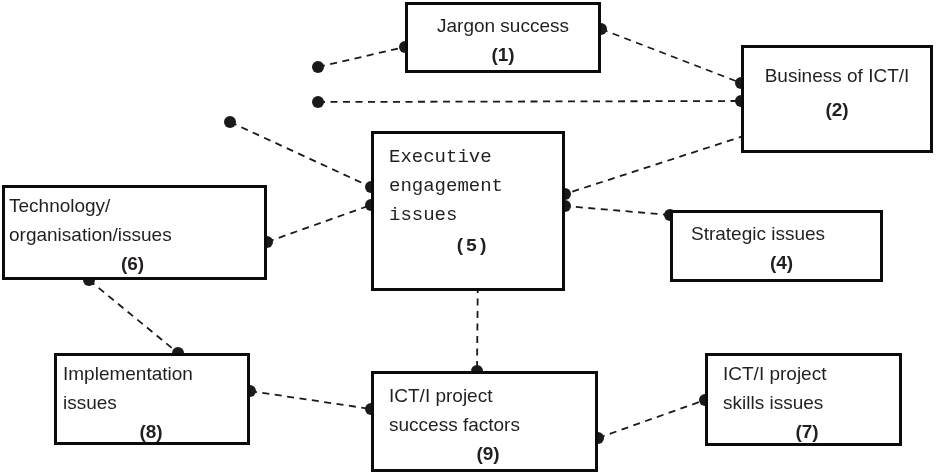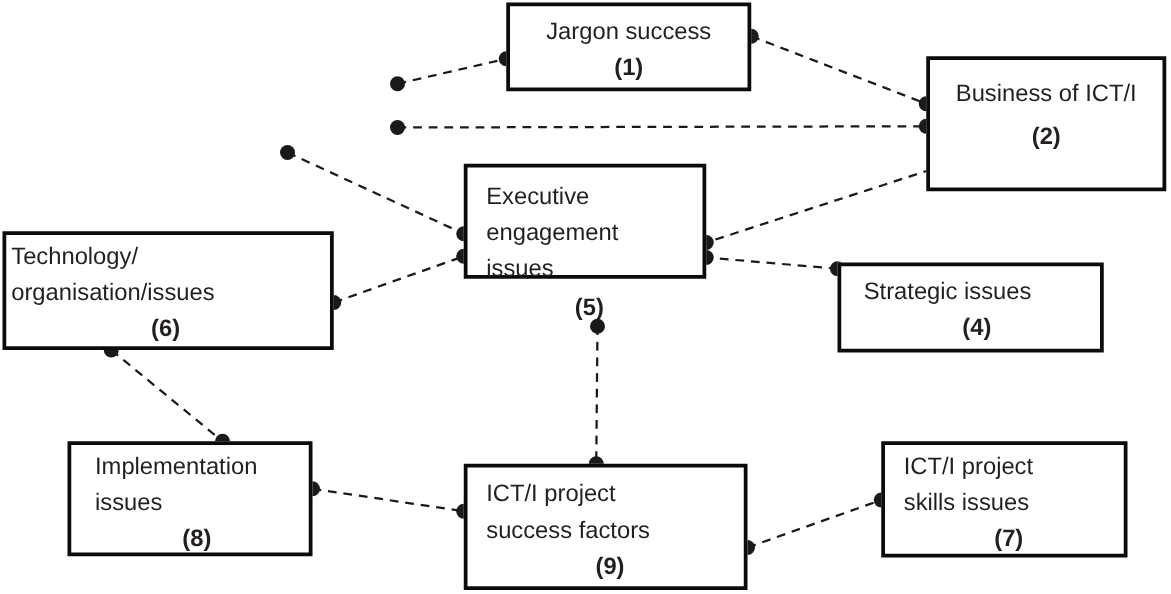--- a/index.html
+++ b/index.html
@@ -41,25 +41,25 @@
     text-align: center;
   }
   .align-center .label { text-align: center; }
 
   
   .n1 { left: 405px; top: 2px;   width: 196px; height: 71px;  padding-top: 6px; }
   .n2 { left: 741px; top: 29px;  width: 192px; height: 108px;  padding-top: 13px; margin-top: 16px; }
   .n2 .num { margin-top: 5px; }
   .n3 { left: 125px; top: 29px;  width: 193px; height: 94px;  padding: 4px 8px 0 10px; }
   .n4 { left: 670px; top: 198px; width: 213px; height: 72px;  padding: 6px 8px 0 18px; margin-top: 12px; }
-  .n5 { left: 371px; top: 131px; width: 194px; height: 92px; padding: 9px 8px 0 15px; }
+  .n5 { left: 371px; top: 131px; width: 194px; height: 160px; padding: 9px 8px 0 15px; font-family: Liberation Mono, monospace; }
   .n5 .num { margin-top: 2px; }
   .n6 { left: 2px;   top: 185px; width: 265px; height: 95px;  padding: 3px 8px 0 4px; }
   .n7 { left: 705px; top: 353px; width: 197px; height: 93px;  padding: 3px 8px 0 15px; }
-  .n8 { left: 54px;  top: 353px; width: 196px; height: 92px;  padding: 3px 8px 0 19px; }
+  .n8 { left: 54px;  top: 353px; width: 196px; height: 92px;  padding: 3px 8px 0 6px; }
   .n9 { left: 371px; top: 371px; width: 227px; height: 101px; padding: 7px 8px 0 15px; }
 </style>
 </head>
 <body>
 
 <div class="stage">
 
   <svg class="edges-layer" viewBox="0 0 937 475">
       <line x1="318" y1="67" x2="405" y2="47" stroke="#1a1a1a" stroke-width="1.8" stroke-dasharray="7 5.5"></line>
       <circle cx="318" cy="67" r="6" fill="#1a1a1a"></circle>

